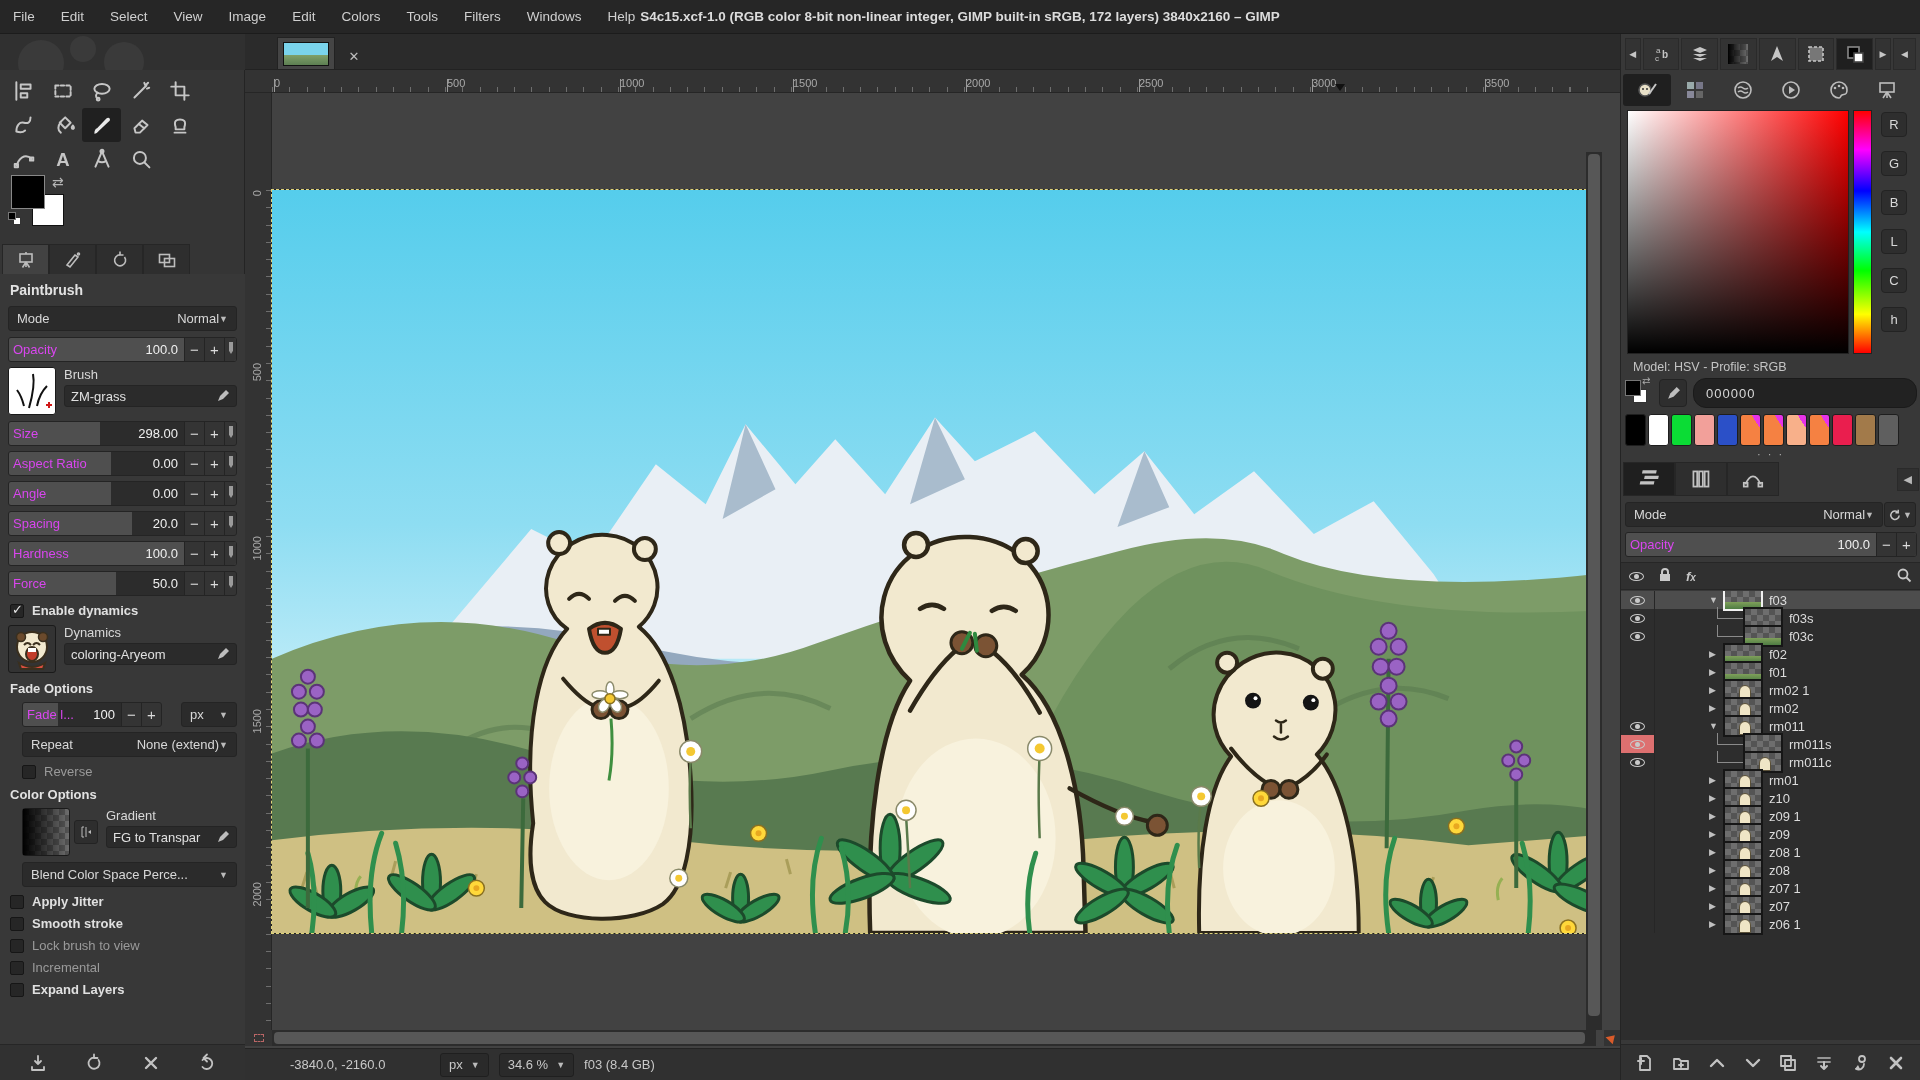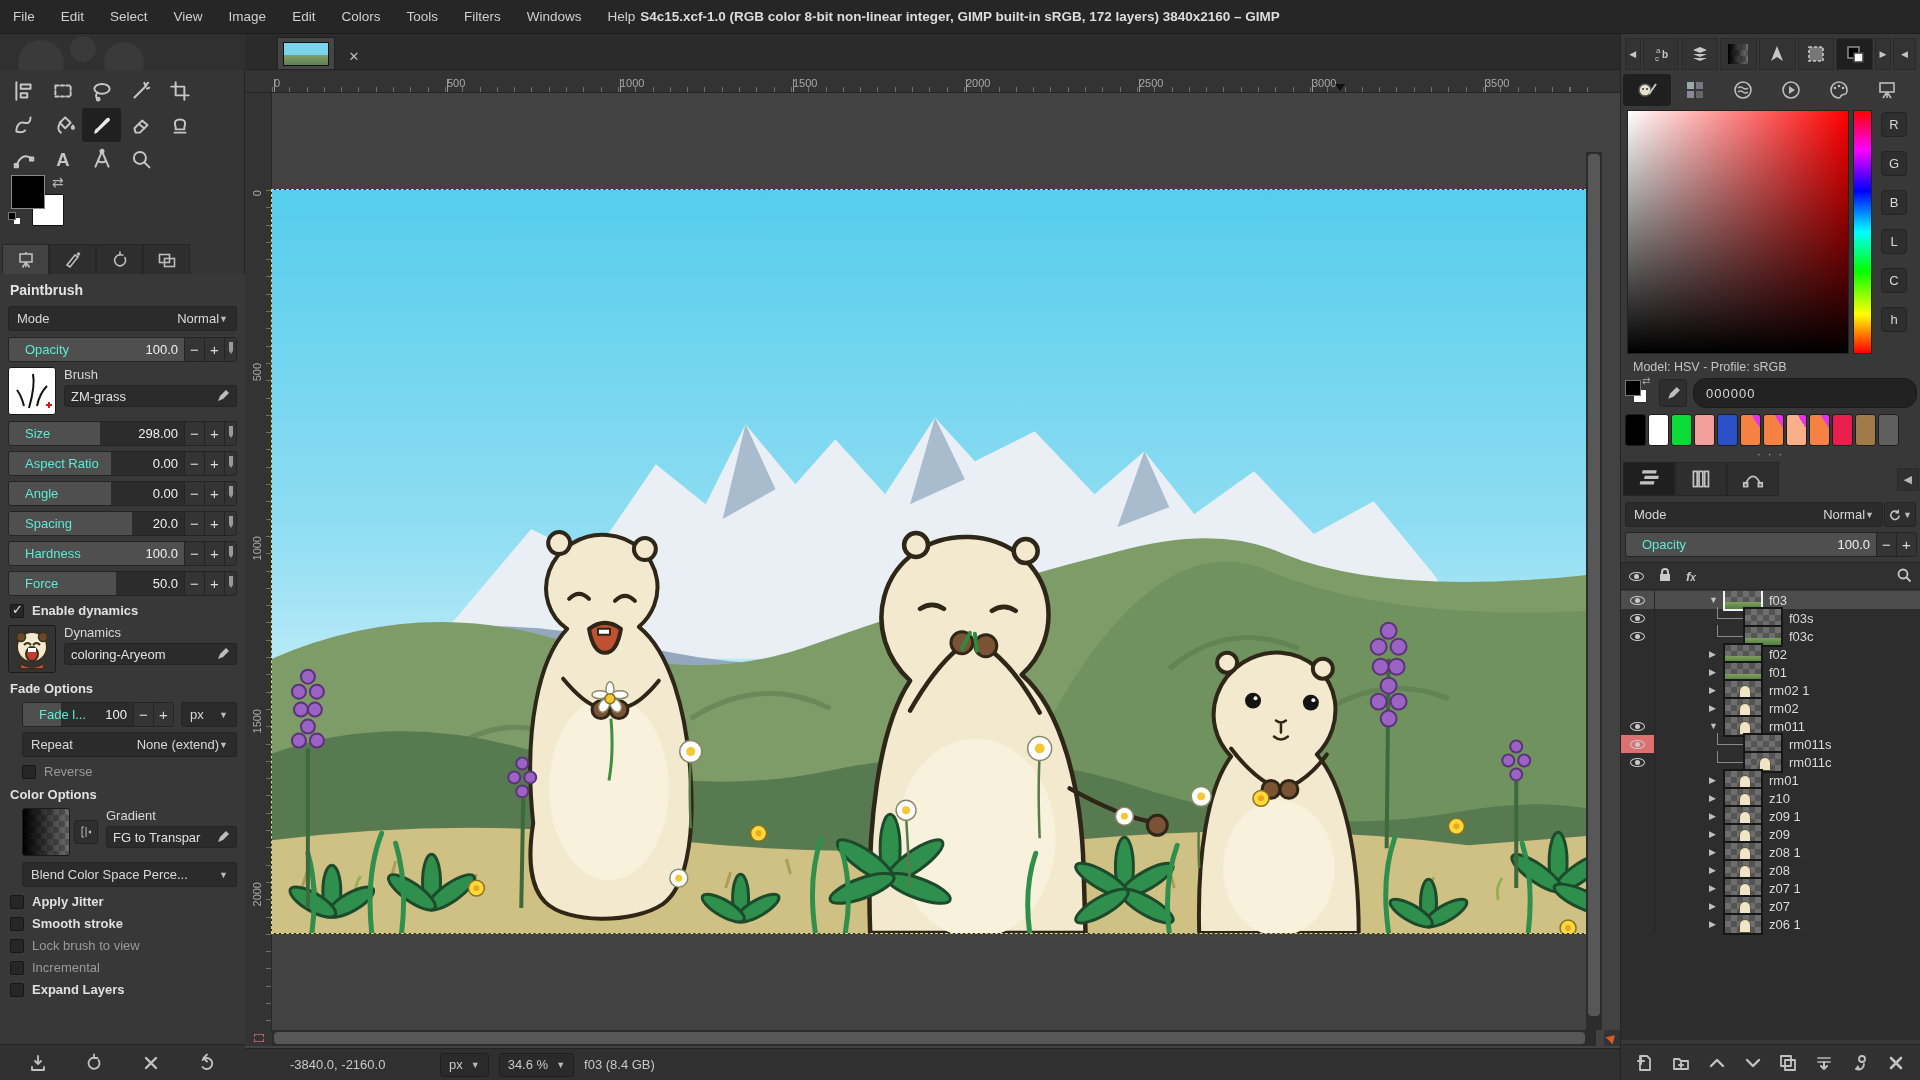--- a/index.html
+++ b/index.html
@@ -31,21 +31,21 @@
   .dock-tab svg{stroke:#bdbdbd;fill:none;stroke-width:1.6;}
   
   .tool-opts{position:absolute;left:0;top:240px;width:245px;bottom:36px;background:#383838;padding:6px 8px 0 8px;overflow:hidden;}
   .to-title{font-weight:bold;font-size:14px;color:#e2e2e2;margin:2px 0 8px 2px;}
   .drop-row{position:relative;height:25px;background:#2b2b2b;border:1px solid #242424;border-radius:3px;display:flex;align-items:center;padding:0 8px;margin-bottom:6px;}
   .drop-row .lbl{flex:1;color:#d8d8d8;}
   .drop-row .val{color:#d8d8d8;}
   .caret{font-size:9px;color:#bbb;}
   .slider-row{position:relative;height:25px;background:#2c2c2c;border:1px solid #242424;border-radius:3px;margin-bottom:5px;display:flex;align-items:center;overflow:hidden;}
   .slider-fill{position:absolute;left:0;top:0;bottom:0;background:#4f4f4f;}
-  .sl-label{position:relative;flex:1;padding-left:16px;color:#5eead4;}
+  .sl-label{position:relative;flex:1;padding-left:4px;color:#d946ef;}
   .sl-value{position:relative;color:#f0f0f0;padding-right:6px;}
   .sl-btn{position:relative;width:20px;text-align:center;color:#dcdcdc;font-size:15px;border-left:1px solid #242424;background:#343434;height:100%;line-height:23px;}
   .stylus{position:relative;width:12px;height:100%;background:#343434;border-left:1px solid #242424;}
   .stylus:after{content:"";position:absolute;left:4px;top:4px;width:4px;height:12px;background:#9a9a9a;clip-path:polygon(0 0,100% 0,100% 72%,50% 100%,0 72%);}
   .checkline{display:flex;align-items:center;margin:7px 2px;}
   .cb{width:14px;height:14px;background:#262626;border:1px solid #161616;border-radius:2px;margin-right:8px;position:relative;flex:none;}
   .cb.checked:after{content:"✓";position:absolute;left:1px;top:-3px;color:#e8e8e8;font-size:13px;font-weight:bold;}
   .checkline .txt{color:#e0e0e0;font-weight:bold;}
   .checkline.dim .txt{color:#9a9a9a;font-weight:normal;}
   .sec-head{font-weight:bold;color:#e2e2e2;margin:8px 0 6px 2px;}
@@ -419,21 +419,21 @@
                 <svg width="14" height="14" viewBox="0 0 14 14">
                   <path d="M2 12l2-5 6-6 3 3-6 6-5 2z" fill="#bdbdbd"></path>
                 </svg>
               </span>
           </div>
         </div>
       </div>
 
       <div class="sec-head">Fade Options</div>
 
-      <div style="display:flex;gap:7px;margin-left:14px;">
+      <div style="display:flex;gap:19px;margin-left:14px;">
         <div class="slider-row" style="flex:1;">
           <div class="slider-fill" style="width:25%"></div>
           <span class="sl-label">Fade l...</span>
           <span class="sl-value">100</span>
           <span class="sl-btn">−</span>
           <span class="sl-btn">+</span>
         </div>
         <div class="drop-row" style="width:56px;margin-bottom:5px;">
           <span class="lbl">px</span>
           <span class="caret">▼</span>

